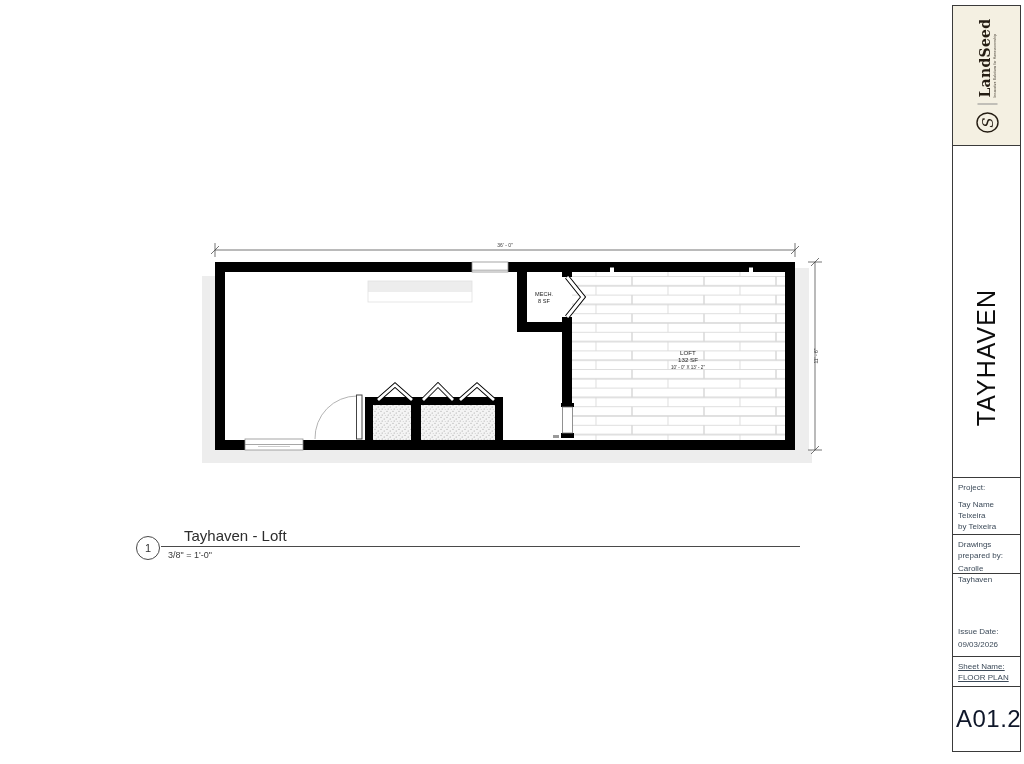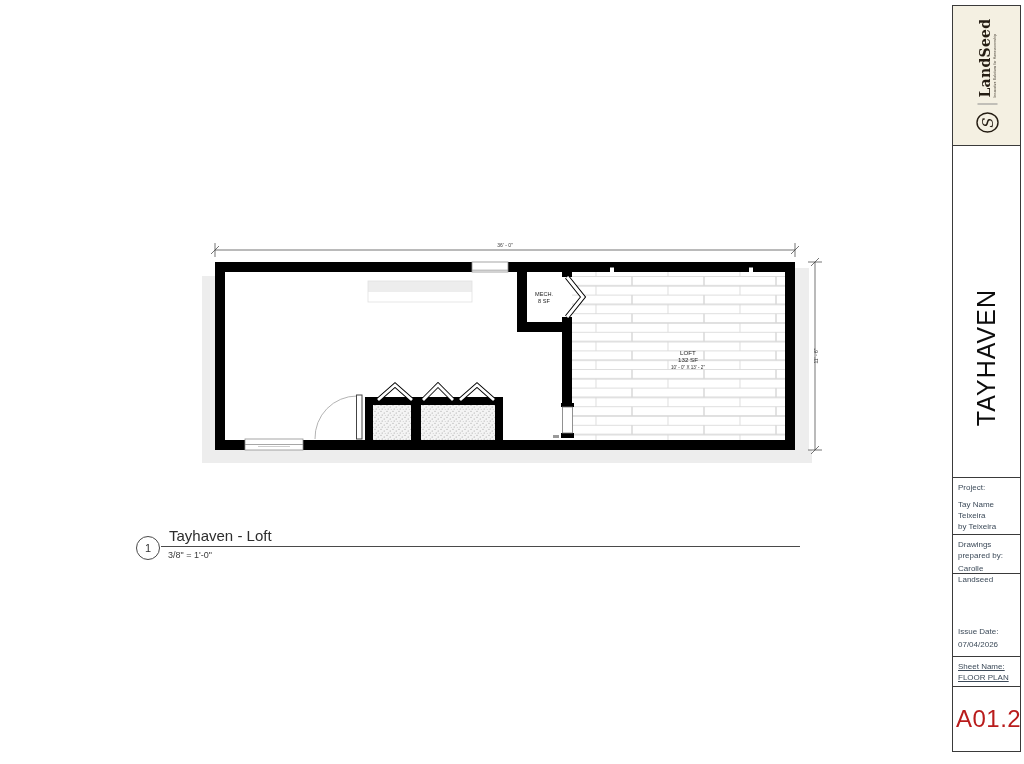--- a/index.html
+++ b/index.html
@@ -5,21 +5,21 @@
   html,body{margin:0;padding:0;background:#ffffff;}
   body{font-family:"Liberation Sans", sans-serif;}
   .sheet{position:relative;width:1024px;height:764px;background:#ffffff;overflow:hidden;}
 
   
   .plan-svg{position:absolute;left:200px;top:230px;}
 
   
   .detail-circle{position:absolute;left:136px;top:536px;width:22px;height:22px;border:1.4px solid #4a4a4a;border-radius:50%;
     display:flex;align-items:center;justify-content:center;font-size:11px;color:#333;}
-  .view-title{position:absolute;left:169px;top:527px;font-size:15px;color:#2d2d2d;text-align:center;}
+  .view-title{position:absolute;left:184px;top:527px;font-size:15px;color:#2d2d2d;text-align:center;}
   .view-title-line{position:absolute;left:161px;top:546px;width:639px;border-top:1.6px solid #4a4a4a;}
   .view-scale{position:absolute;left:168px;top:550px;font-size:9px;color:#3a3a3a;}
 
   
   .titleblock{position:absolute;left:952px;top:5px;width:69px;height:747px;border:1px solid #3a3a3a;
     display:flex;flex-direction:column;background:#fff;box-sizing:border-box;}
   .tb-cell{border-bottom:1px solid #3a3a3a;box-sizing:border-box;position:relative;}
   .tb-logo{height:140px;background:#f4f0e2;overflow:hidden;}
   .tb-logo-rot{position:absolute;width:140px;height:67px;left:-36.5px;top:36.5px;transform:rotate(-90deg);
     display:flex;align-items:center;justify-content:center;gap:6px;}
@@ -28,21 +28,21 @@
   .brand-tagline{font-size:4px;color:#241c12;letter-spacing:.2px;margin-top:2px;transform:scale(.8);transform-origin:left top;white-space:nowrap;}
   .brand-divider{width:1px;height:20px;background:#8d8d8d;}
   .tb-tayhaven{flex:1;display:flex;align-items:center;justify-content:center;overflow:hidden;}
   .tayhaven-text{writing-mode:vertical-rl;transform:rotate(180deg) translateY(-46px);font-size:25px;color:#0d0d0d;letter-spacing:1px;}
   .tb-info{padding:4px 4px 2px 5px;font-size:8px;color:#3c4a59;line-height:11px;}
   .tb-project{height:57px;}
   .tb-drawings{height:39px;}
   .tb-issue{height:35px;margin-top:48px;}
   .tb-sheetname{height:30px;text-decoration:underline;}
   .tb-number{height:64px;border-bottom:none;display:flex;align-items:center;}
-  .sheet-number{font-size:24px;color:#b91c1c;padding-left:3px;letter-spacing:.5px;text-align:center;}
+  .sheet-number{font-size:24px;color:#0f172a;padding-left:3px;letter-spacing:.5px;text-align:center;}
   .tb-gap{height:6px;}
 </style>
 </head>
 <body>
 
 <div class="sheet">
 
   <svg class="plan-svg" width="640" height="250" viewBox="0 0 640 250">
     <defs>
       <pattern id="planks" width="72" height="18.6" patternUnits="userSpaceOnUse">
@@ -186,27 +186,27 @@
       <div class="tb-gap"></div>
       <div>Tay Name</div>
       <div>Teixeira</div>
       <div>by Teixeira</div>
     </div>
 
     <div class="tb-cell tb-info tb-drawings">
       <div>Drawings</div>
       <div>prepared by:</div>
       <div style="height:2px"></div>
-      <div>Carolle Landseed</div>
+      <div>Carolle Tayhaven</div>
     </div>
 
     <div class="tb-cell tb-info tb-issue">
       <div>Issue Date:</div>
       <div style="height:2px"></div>
-      <div>07/04/2026</div>
+      <div>09/03/2026</div>
     </div>
 
     <div class="tb-cell tb-info tb-sheetname">
       <div>Sheet Name:</div>
       <div>FLOOR PLAN</div>
     </div>
 
     <div class="tb-cell tb-number">
       <span class="sheet-number">A01.2</span>
     </div>

